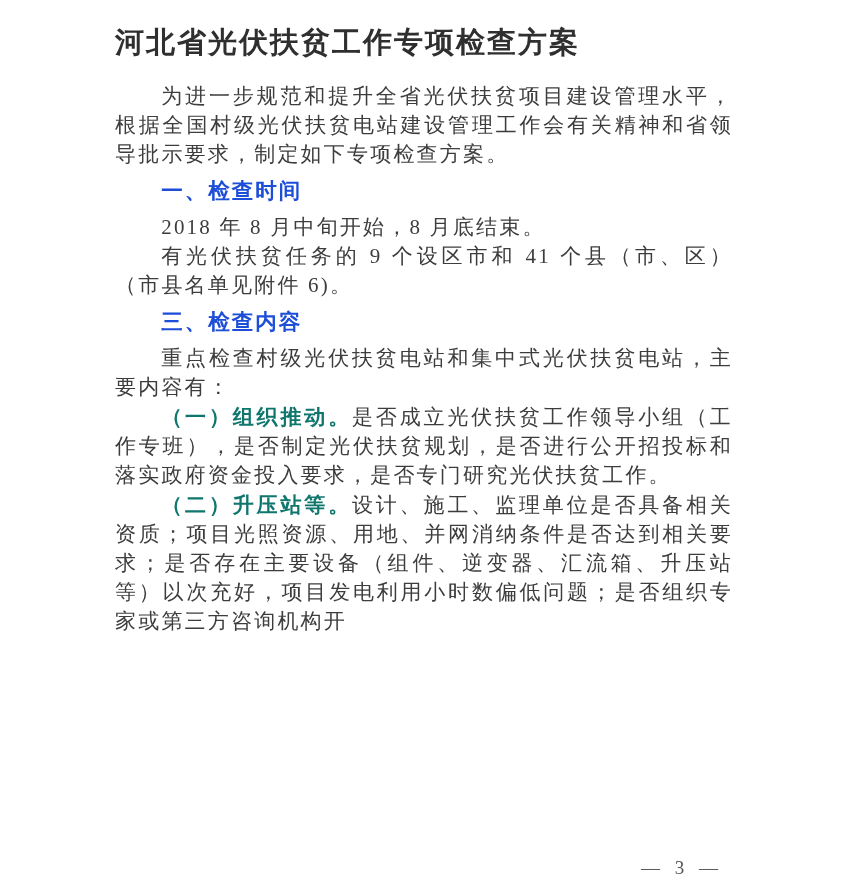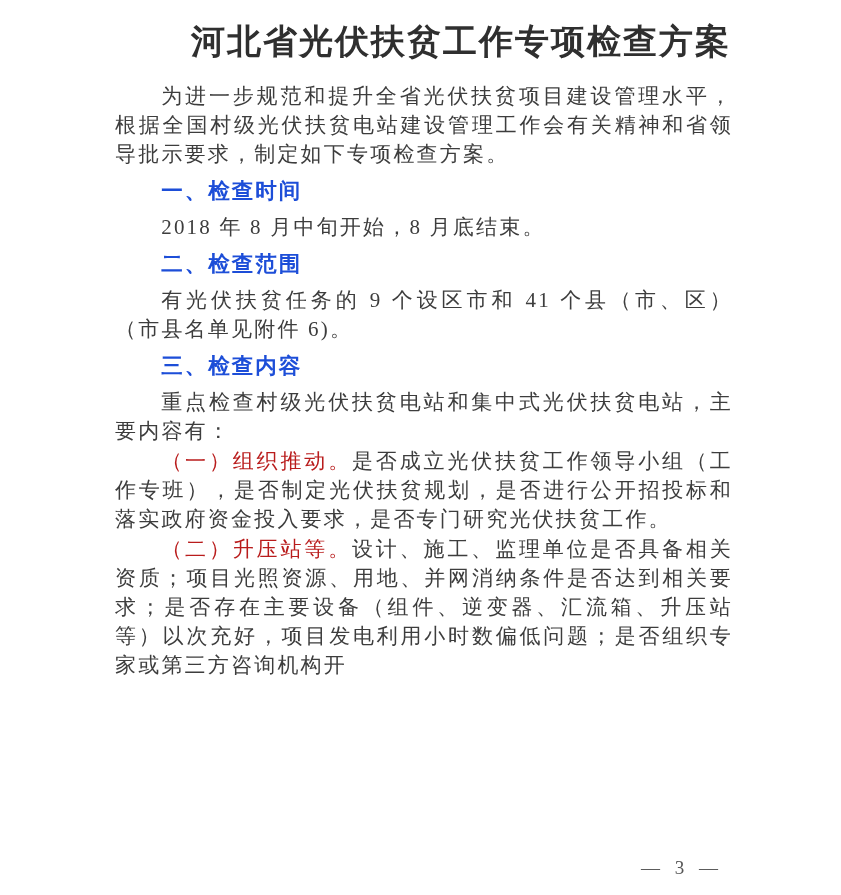--- a/index.html
+++ b/index.html
@@ -9,22 +9,22 @@
     height: 895px;
     margin: 0 auto;
     background: #ffffff;
     box-sizing: border-box;
     padding-top: 14px;
     overflow: hidden;
     font-family: "Liberation Serif", "DejaVu Serif", serif;
   }
   .doc-title {
     margin: 8px 110px 20px 115px;
-    text-align: right;
-    font-size: 34px;
+    text-align: left;
+    font-size: 29px;
     font-weight: 700;
     letter-spacing: 2px;
     color: #2f2f2f;
     line-height: 40px;
     font-family: "Liberation Serif", "DejaVu Serif", serif;
   }
   .body-par {
     margin: 0 108px 0 115px;
     font-size: 21px;
     line-height: 29px;
@@ -37,22 +37,22 @@
     margin: 0 108px 0 115px;
     padding-left: 2.15em;
     font-size: 21.5px;
     line-height: 44px;
     letter-spacing: 2px;
     font-weight: 700;
     color: #1d4ed8;
     font-family: "Liberation Sans", "DejaVu Sans", sans-serif;
   }
   .lead-bold {
-    font-weight: 400;
-    color: #b91c1c;
+    font-weight: 700;
+    color: #0f766e;
     font-family: "Liberation Sans", "DejaVu Sans", sans-serif;
   }
   .page-number {
     position: absolute;
     right: 118px;
     bottom: 16px;
     font-size: 19px;
     letter-spacing: 5px;
     color: #555555;
     font-family: "Liberation Serif", "DejaVu Serif", serif;
@@ -64,21 +64,20 @@
 <div class="page">
 
   <h1 class="doc-title">河北省光伏扶贫工作专项检查方案</h1>
 
   <p class="body-par indent">为进一步规范和提升全省光伏扶贫项目建设管理水平，根据全国村级光伏扶贫电站建设管理工作会有关精神和省领导批示要求，制定如下专项检查方案。</p>
 
   <h2 class="sec-heading">一、检查时间</h2>
 
   <p class="body-par indent">2018 年 8 月中旬开始，8 月底结束。</p>
 
-  <h2 class="sec-heading">二、检查范围</h2>
 
   <p class="body-par indent">有光伏扶贫任务的 9 个设区市和 41 个县（市、区）（市县名单见附件 6)。</p>
 
   <h2 class="sec-heading">三、检查内容</h2>
 
   <p class="body-par indent">重点检查村级光伏扶贫电站和集中式光伏扶贫电站，主要内容有：</p>
 
   <p class="body-par indent"><span class="lead-bold">（一）组织推动。</span><span>是否成立光伏扶贫工作领导小组（工作专班），是否制定光伏扶贫规划，是否进行公开招投标和落实政府资金投入要求，是否专门研究光伏扶贫工作。</span></p>
 
   <p class="body-par indent"><span class="lead-bold">（二）升压站等。</span><span>设计、施工、监理单位是否具备相关资质；项目光照资源、用地、并网消纳条件是否达到相关要求；是否存在主要设备（组件、逆变器、汇流箱、升压站等）以次充好，项目发电利用小时数偏低问题；是否组织专家或第三方咨询机构开</span></p>

